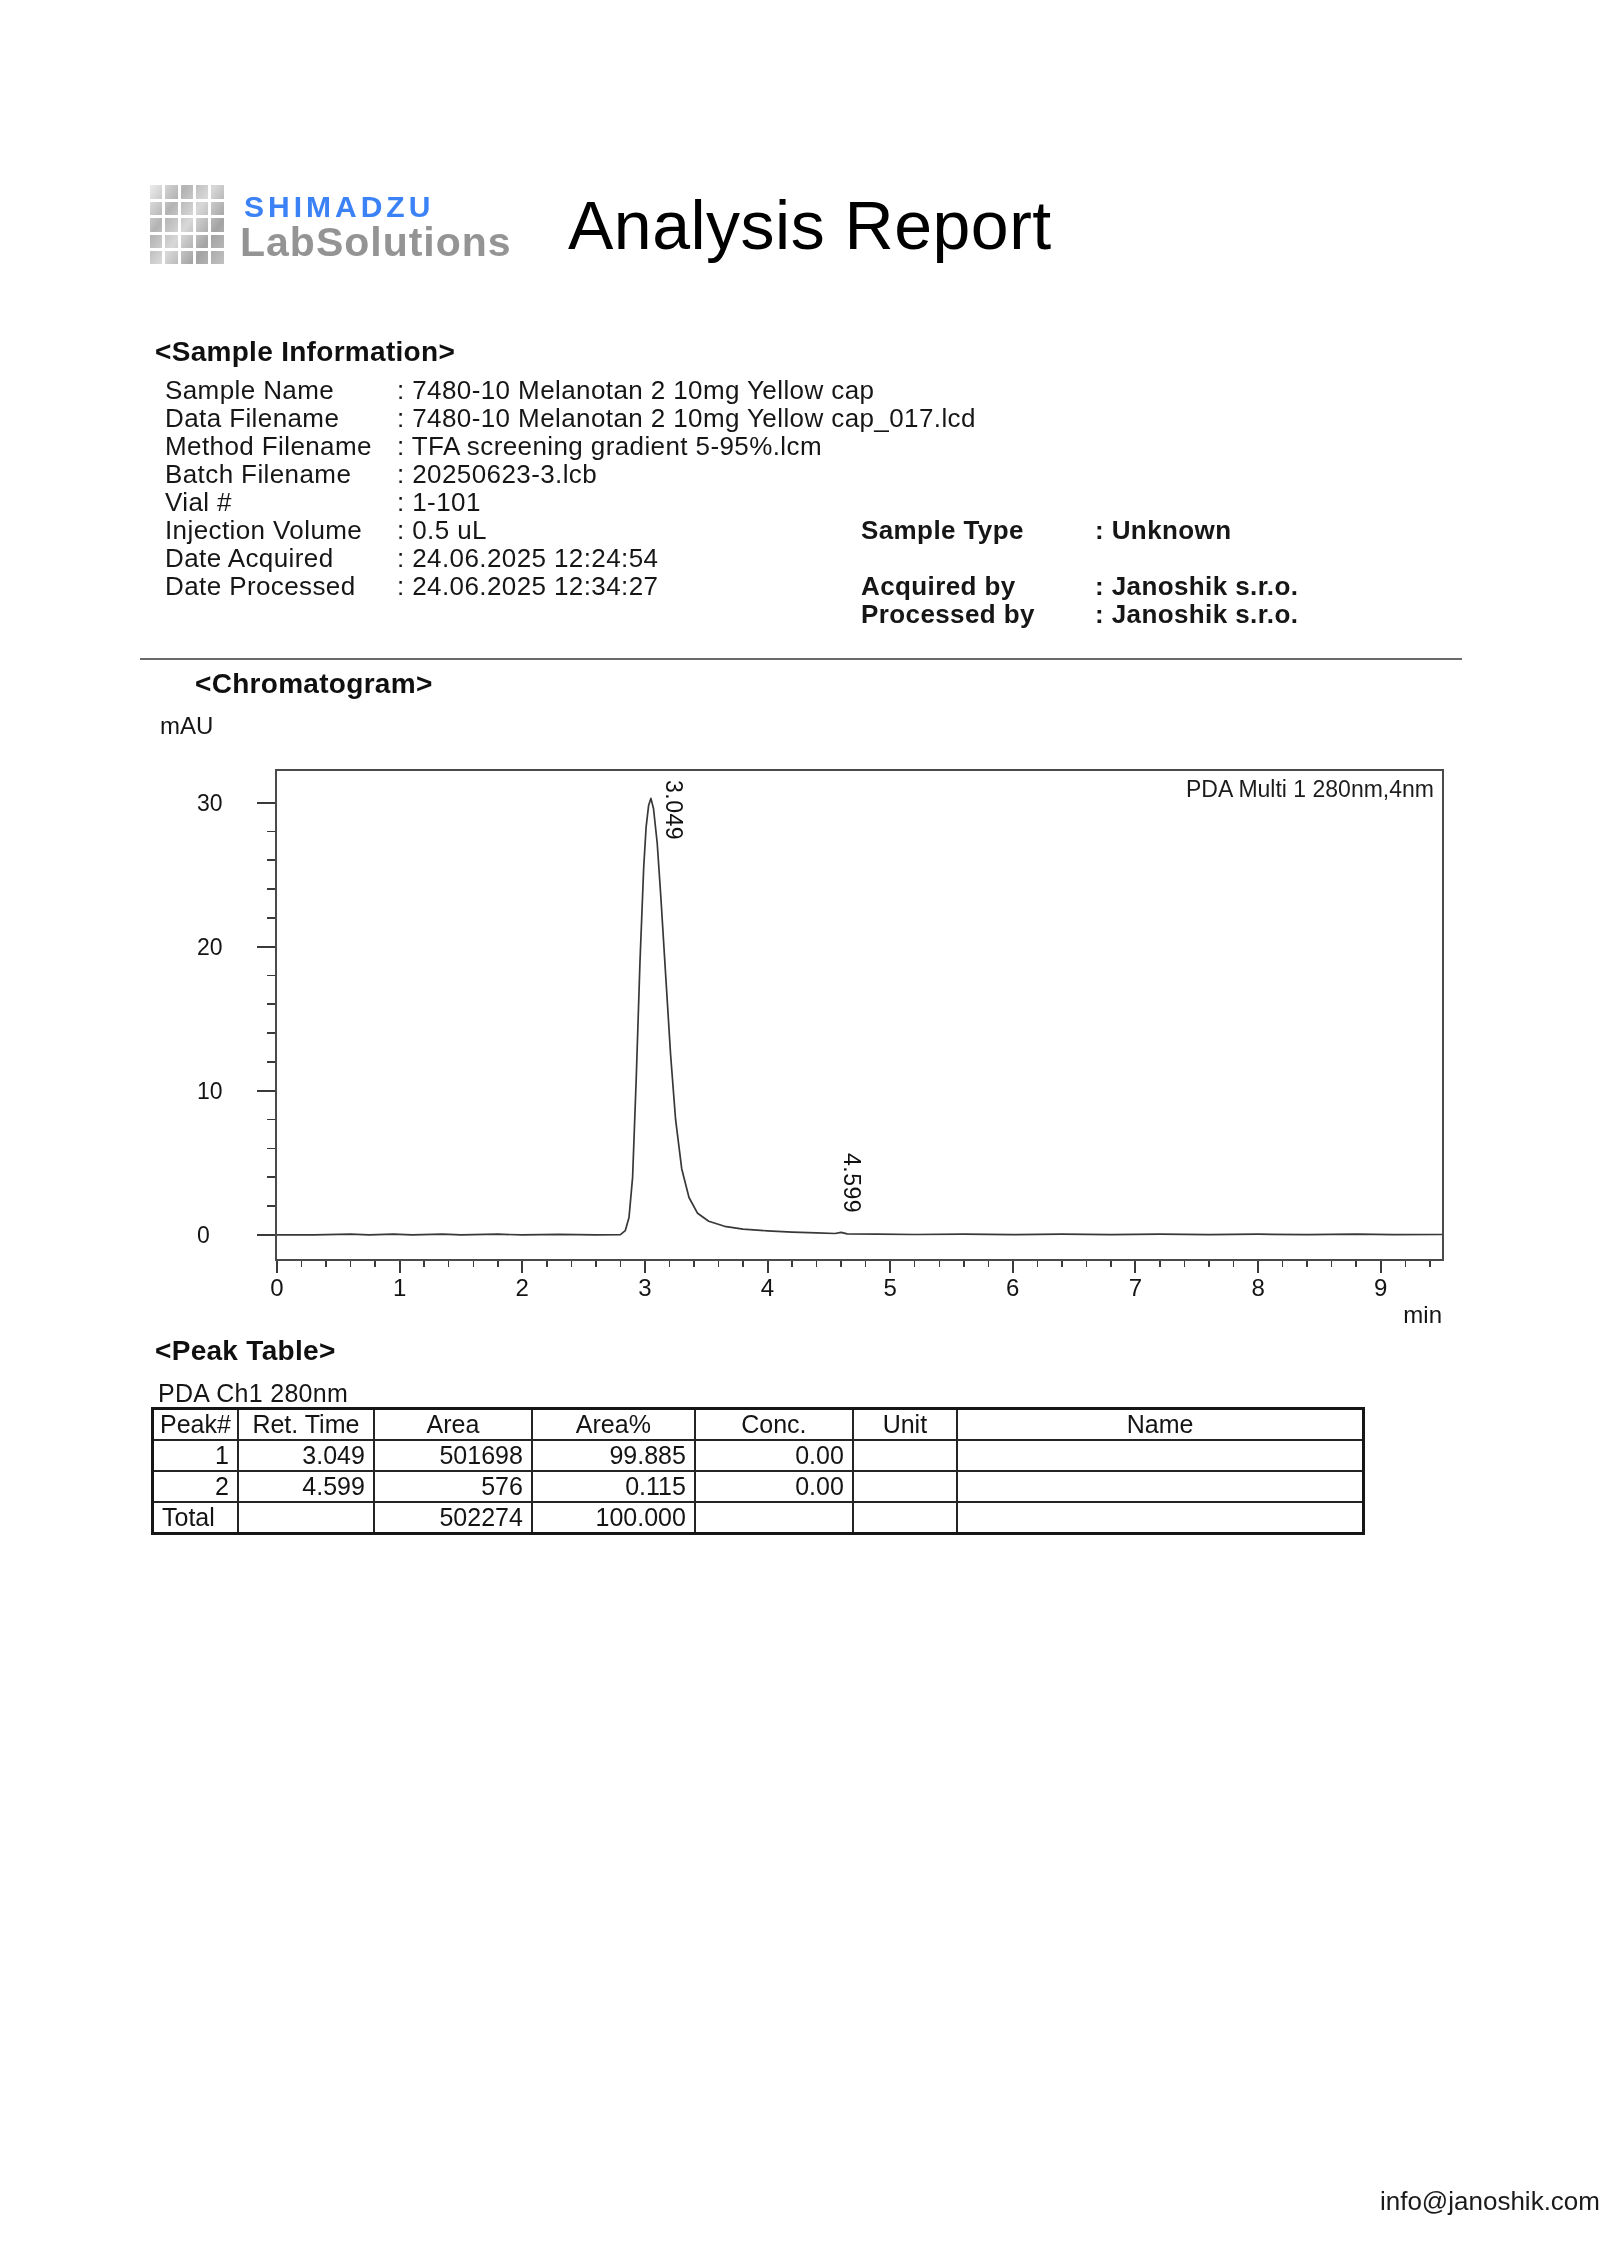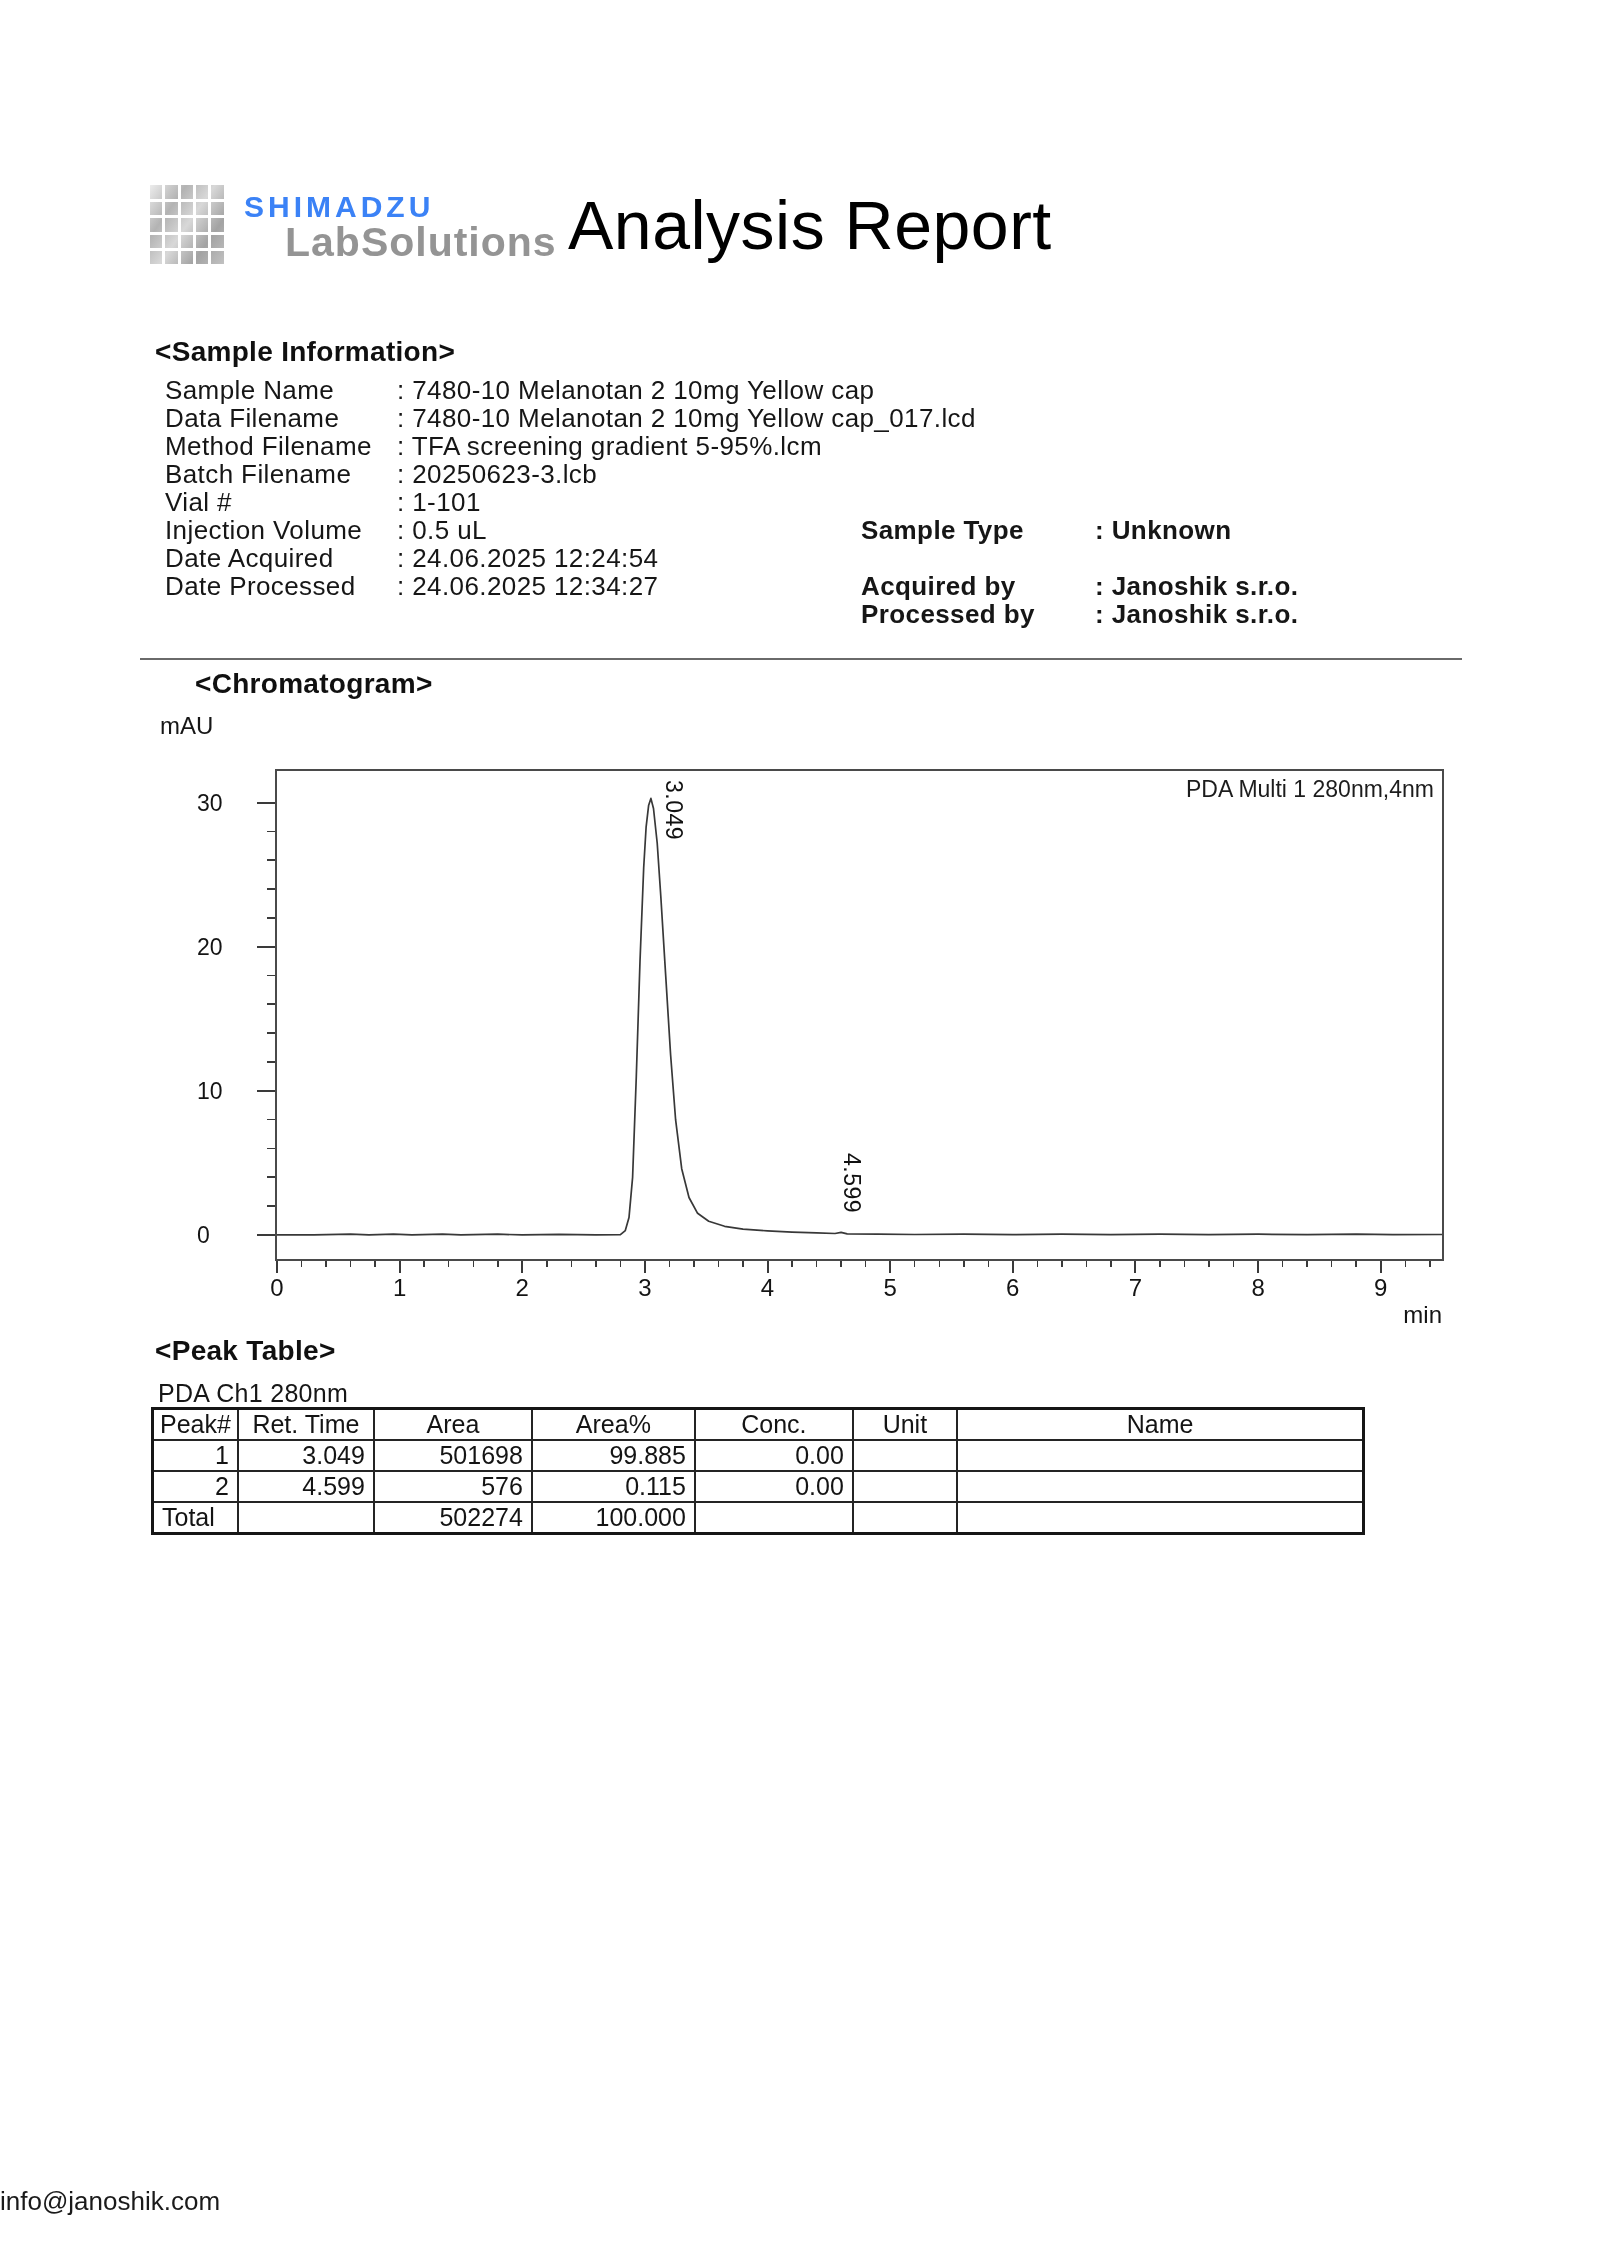--- a/index.html
+++ b/index.html
@@ -12,21 +12,21 @@
 
   
   .logo-grid{
     left:150px; top:185px; width:74px; height:80px;
     background:
       repeating-linear-gradient(to right, transparent 0 12.3px, #ffffff 12.3px 15.3px),
       repeating-linear-gradient(to bottom, transparent 0 13.5px, #ffffff 13.5px 16.5px),
       linear-gradient(125deg,#ececec 0%,#b3b3b3 28%,#d8d8d8 50%,#a3a3a3 75%,#c2c2c2 100%);
   }
   .brand{left:244px; top:190px; font-size:30px; font-weight:bold; color:#3b82f6; letter-spacing:4px;}
-  .product{left:240px; top:219px; font-size:41px; font-weight:bold; color:#949494; letter-spacing:1px;margin-left:45px;}
+  .product{left:240px; top:219px; font-size:41px; font-weight:bold; color:#949494; letter-spacing:1px;}
   .report-title{left:568px; top:186px; font-size:68px; color:#000000; letter-spacing:0.5px;}
 
   
   .sec-heading{font-size:28px; font-weight:bold; color:#101010; letter-spacing:0.3px;}
   .si-heading{left:155px; top:336px;}
   #siRows{left:165px; top:376px; width:1360px; font-size:26px; line-height:28px; letter-spacing:0.4px;}
   .si-row{position:relative; height:28px; white-space:nowrap;}
   .si-label{display:inline-block; width:232px; vertical-align:top;}
   .si-rrow{position:absolute; left:696px; white-space:nowrap;font-weight:bold;}
   .si-rlabel{display:inline-block; width:234px; vertical-align:top;}
@@ -57,21 +57,21 @@
   .pt-channel{left:158px; top:1379px; font-size:25px; letter-spacing:0.3px;}
   #peakTable{left:151px; top:1407px;}
   #peakTable table{border-collapse:collapse; table-layout:fixed; border:3px solid #161616; font-size:25px; color:#141414;}
   #peakTable th{border:2px solid #242424; font-weight:normal; text-align:center; height:27px; padding:0 6px; overflow:hidden;}
   #peakTable td{border:2px solid #242424; height:29px; padding:0 8px; overflow:hidden; white-space:nowrap;}
   td.ra{text-align:right;}
   td.la{text-align:left; padding-left:5px;}
   td.ca{text-align:center;}
 
   
-  .footer{left:0px; top:2186px; width:1600px; text-align:left; font-size:26px; color:#1a1a1a;}
+  .footer{left:0px; top:2186px; width:1600px; text-align:right; font-size:26px; color:#1a1a1a;}
 </style>
 </head>
 <body>
 
 <div id="page">
 
   <div class="abs logo-grid"></div>
   <div class="abs brand">SHIMADZU</div>
   <div class="abs product">LabSolutions</div>
   <div class="abs report-title">Analysis Report</div>

